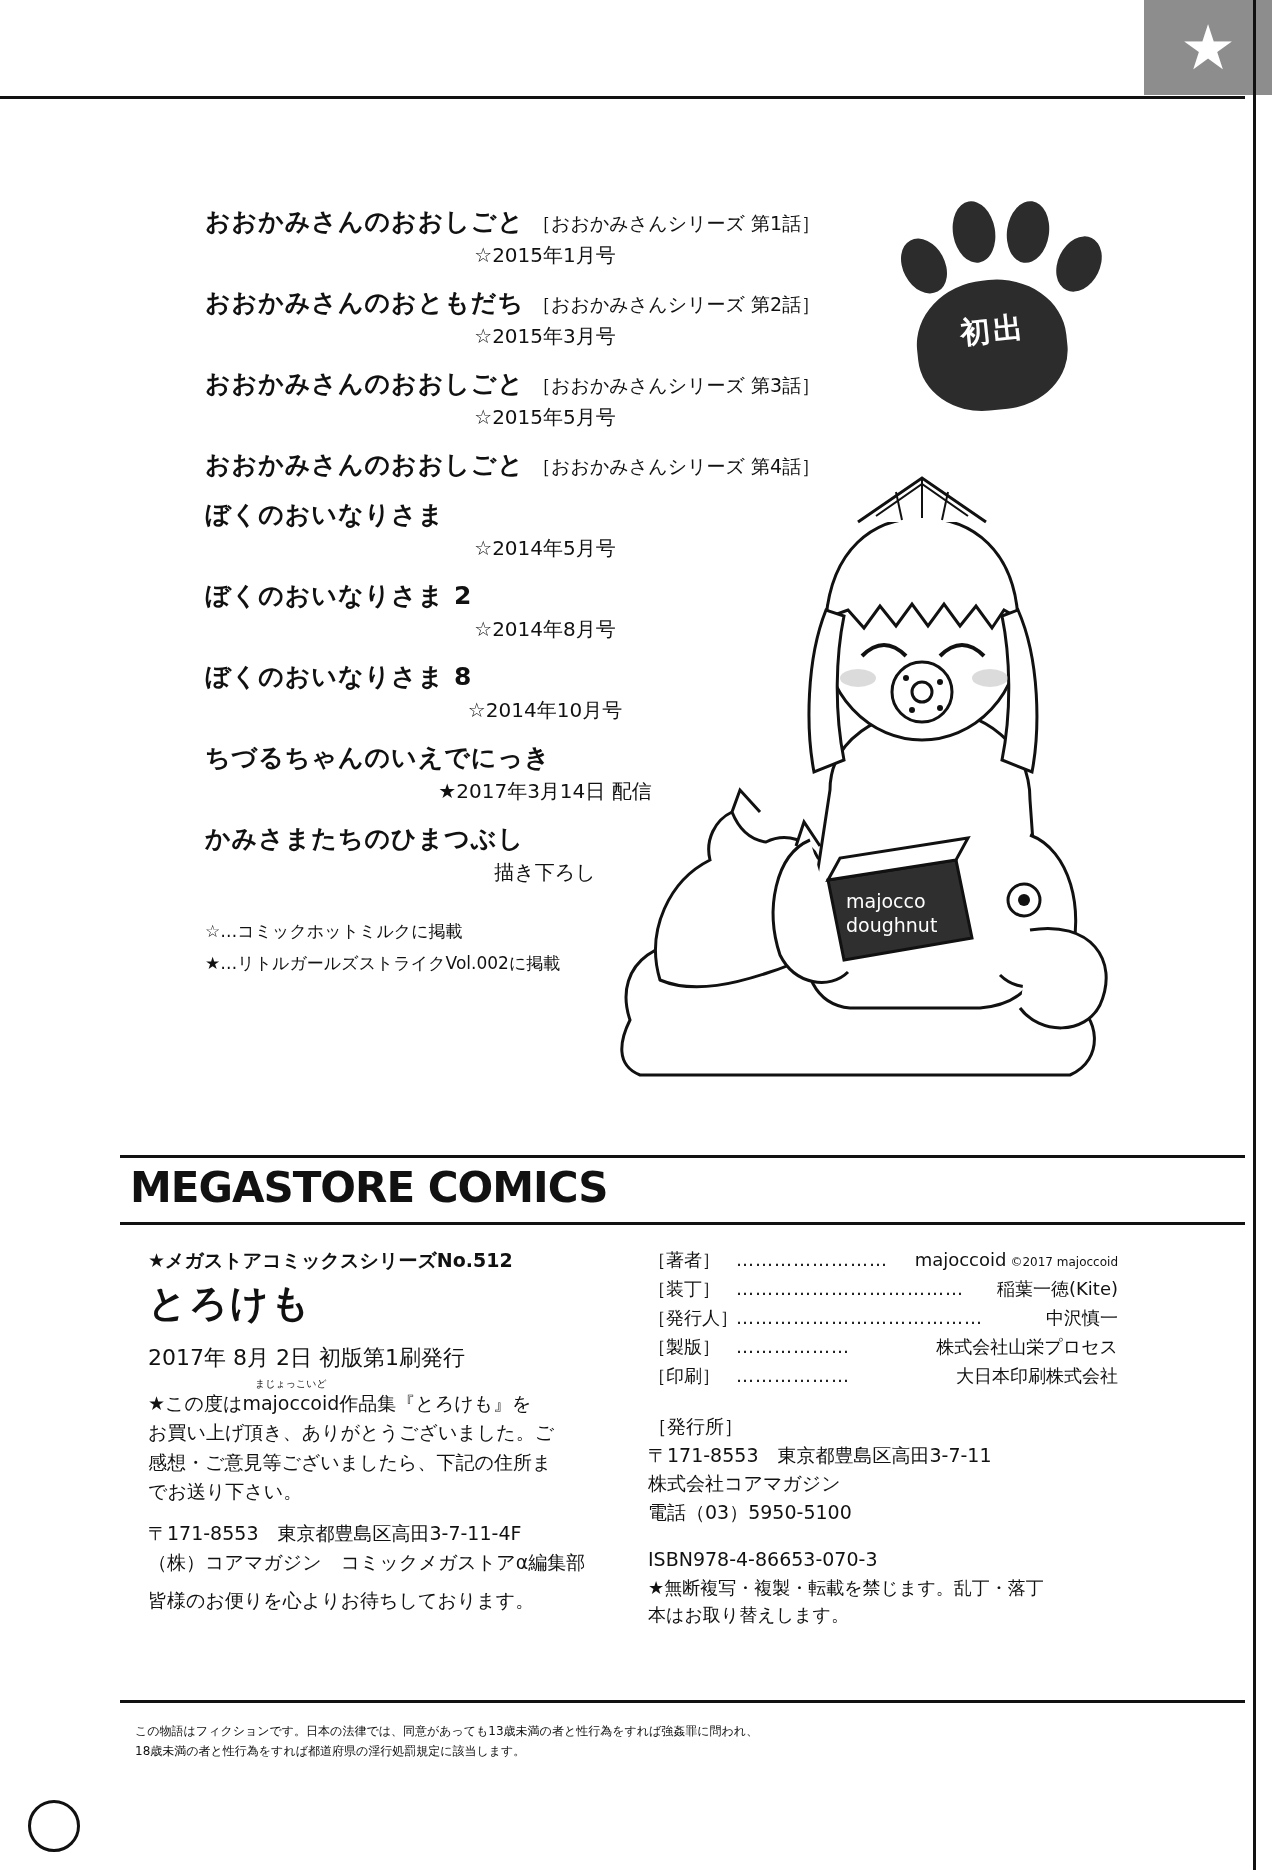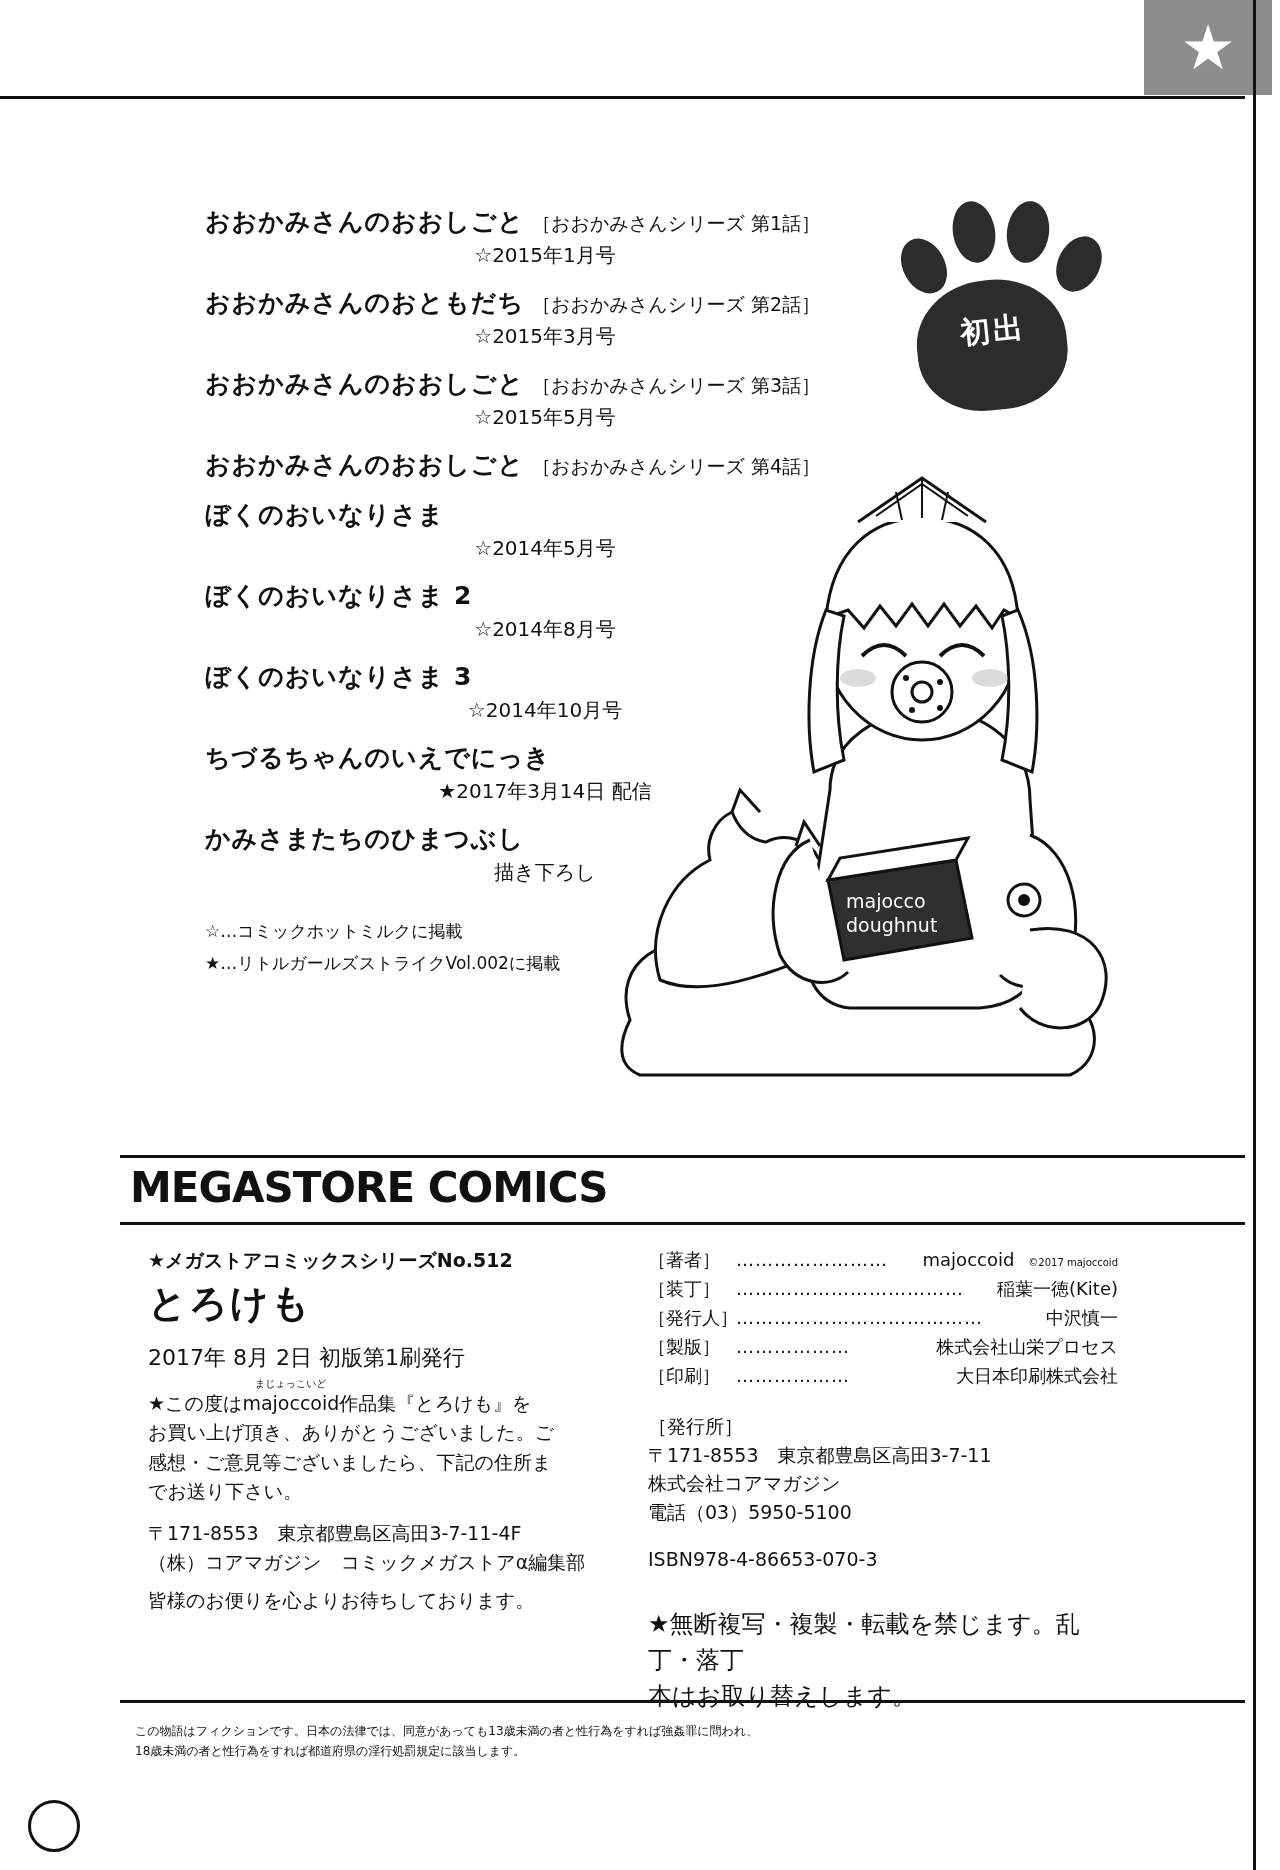--- a/index.html
+++ b/index.html
@@ -109,24 +109,24 @@
   .addr{font-size:19px;line-height:1.55;margin-bottom:10px;}
   .closing{font-size:19px;}
   
   .colo-right{
     position:absolute;left:648px;top:1248px;width:470px;font-size:18px;
   }
   .cr-row{display:flex;align-items:baseline;margin-bottom:5px;white-space:nowrap;}
   .cr-label{width:88px;flex:none;}
   .cr-dots{flex:1;overflow:hidden;letter-spacing:1px;color:#111;}
   .cr-val{margin-left:6px;white-space:nowrap;}
-  .copyr{font-size:10px;margin-left:14px;}
+  .copyr{font-size:12px;margin-left:4px;}
   .cr-block{margin-top:24px;font-size:19px;line-height:1.5;}
   .isbn{margin-top:22px;font-size:19px;}
-  .notice{margin-top:36px;font-size:24px;line-height:1.5;}
+  .notice{margin-top:4px;font-size:18px;line-height:1.5;}
   
   .rule-bot{
     position:absolute;left:120px;top:1700px;width:1125px;height:3px;background:#111;
   }
   .fineprint{
     position:absolute;left:135px;top:1722px;width:900px;
     font-size:12px;line-height:1.65;
   }
   .corner-mark{
     position:absolute;left:28px;top:1800px;width:46px;height:46px;
@@ -188,21 +188,21 @@
 
     <div class="toc-entry">
       <div class="toc-title-row">
         <span class="toc-title">ぼくのおいなりさま 2</span>
       </div>
       <div class="toc-issue">☆2014年8月号</div>
     </div>
 
     <div class="toc-entry">
       <div class="toc-title-row">
-        <span class="toc-title">ぼくのおいなりさま 3</span>
+        <span class="toc-title">ぼくのおいなりさま 8</span>
       </div>
       <div class="toc-issue">☆2014年10月号</div>
     </div>
 
     <div class="toc-entry">
       <div class="toc-title-row">
         <span class="toc-title">ちづるちゃんのいえでにっき</span>
       </div>
       <div class="toc-issue">★2017年3月14日 配信</div>
     </div>

